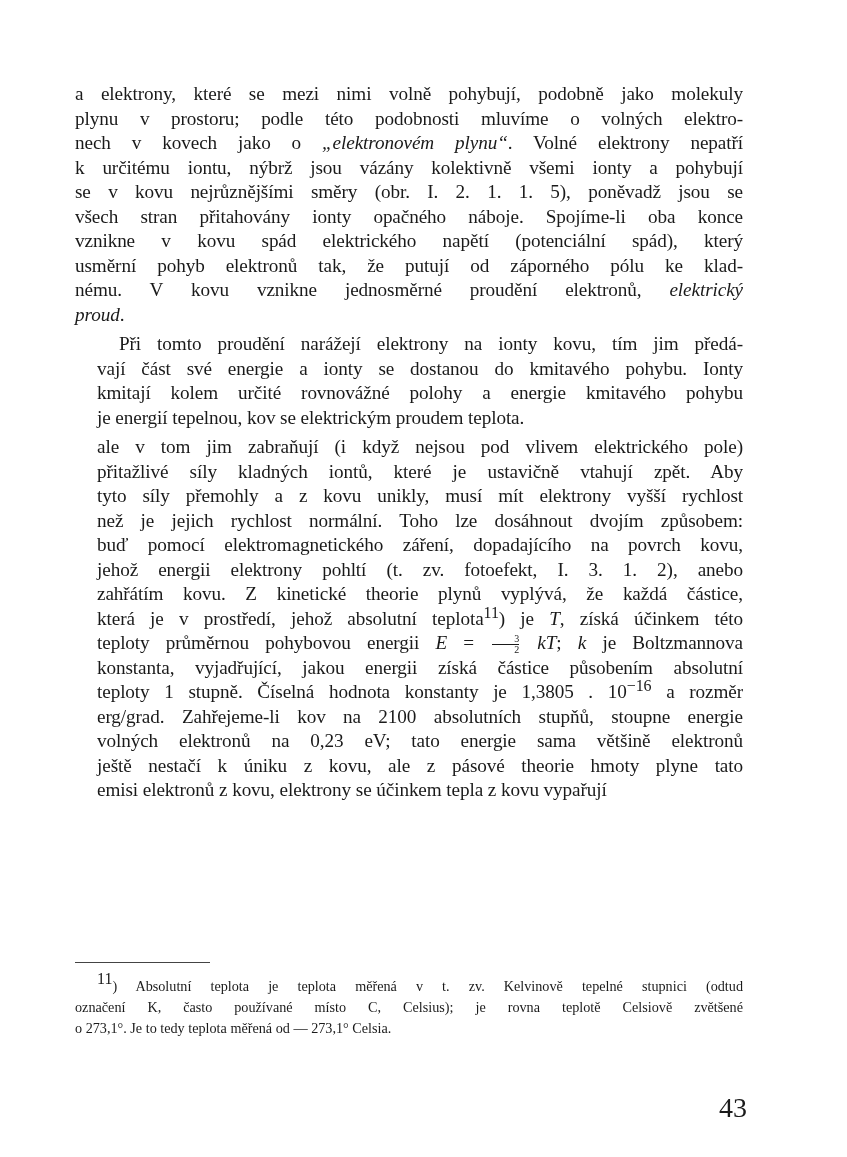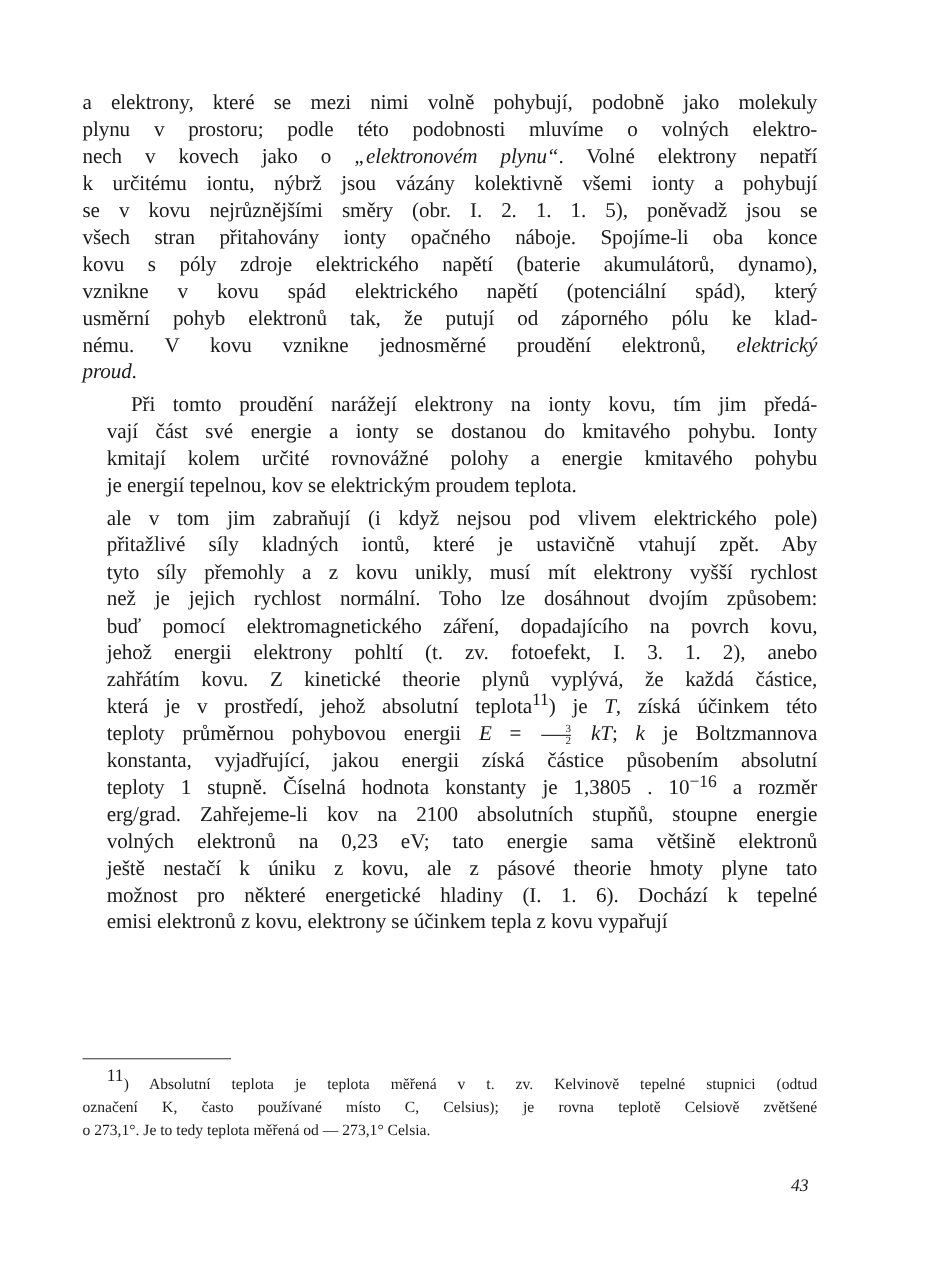--- a/index.html
+++ b/index.html
@@ -26,37 +26,36 @@
     position:absolute; left:75px; top:962px; width:135px; height:0;
     border-top:1px solid #444;
   }
   .footnote {
     position:absolute; left:75px; top:976px; width:668px;
     font-family:"Liberation Serif","DejaVu Serif",serif;
     font-size:14.2px; line-height:21px; color:#1a1a1a;
   }
   .footnote .line:first-child { padding-left:22px; }
   .page-number {
-    position:absolute; left:719px; top:1070px;
+    position:absolute; left:719px; top:1092px;
     font-family:"Liberation Serif","DejaVu Serif",serif;
-    font-style:italic; font-size:16px; color:#1a1a1a;
+    font-size:28px; color:#1a1a1a;
   }
 </style>
 </head>
 <body>
 
 <div class="page" id="main-text">
     <div class="para">
       <span class="line">a elektrony, které se mezi nimi volně pohybují, podobně jako molekuly</span>
       <span class="line">plynu v prostoru; podle této podobnosti mluvíme o volných elektro-</span>
       <span class="line">nech v kovech jako o <em>„elektronovém plynu“</em>. Volné elektrony nepatří</span>
       <span class="line">k určitému iontu, nýbrž jsou vázány kolektivně všemi ionty a pohybují</span>
       <span class="line">se v kovu nejrůznějšími směry (obr. I. 2. 1. 1. 5), poněvadž jsou se</span>
       <span class="line">všech stran přitahovány ionty opačného náboje. Spojíme-li oba konce</span>
-      <span class="line">kovu s póly zdroje elektrického napětí (baterie akumulátorů, dynamo),</span>
       <span class="line">vznikne v kovu spád elektrického napětí (potenciální spád), který</span>
       <span class="line">usměrní pohyb elektronů tak, že putují od záporného pólu ke klad-</span>
       <span class="line">nému. V kovu vznikne jednosměrné proudění elektronů, <em>elektrický</em></span>
       <span class="line last"><em>proud</em>.</span>
     </div>
     <div class="para indent">
       <span class="line" style="padding-left: 22px;">Při tomto proudění narážejí elektrony na ionty kovu, tím jim předá-</span>
       <span class="line">vají část své energie a ionty se dostanou do kmitavého pohybu. Ionty</span>
       <span class="line">kmitají kolem určité rovnovážné polohy a energie kmitavého pohybu</span>
       <span class="line last">je energií tepelnou, kov se elektrickým proudem teplota.</span>
@@ -69,21 +68,20 @@
       <span class="line">buď pomocí elektromagnetického záření, dopadajícího na povrch kovu,</span>
       <span class="line">jehož energii elektrony pohltí (t. zv. fotoefekt, I. 3. 1. 2), anebo</span>
       <span class="line">zahřátím kovu. Z kinetické theorie plynů vyplývá, že každá částice,</span>
       <span class="line">která je v prostředí, jehož absolutní teplota<sup>11</sup>) je <em>T</em>, získá účinkem této</span>
       <span class="line">teploty průměrnou pohybovou energii  <em>E</em> = <span class="frac"><span style="border-bottom: 1px solid rgb(26, 26, 26);">3</span><span>2</span></span> <em>kT</em>;  <em>k</em> je Boltzmannova</span>
       <span class="line">konstanta, vyjadřující, jakou energii získá částice působením absolutní</span>
       <span class="line">teploty 1 stupně. Číselná hodnota konstanty je 1,3805 . 10<sup>−16</sup> a rozměr</span>
       <span class="line">erg/grad. Zahřejeme-li kov na 2100 absolutních stupňů, stoupne energie</span>
       <span class="line">volných elektronů na 0,23 eV; tato energie sama většině elektronů</span>
       <span class="line">ještě nestačí k úniku z kovu, ale z pásové theorie hmoty plyne tato</span>
-      <span class="line">možnost pro některé energetické hladiny (I. 1. 6). Dochází k tepelné</span>
       <span class="line last">emisi elektronů z kovu, elektrony se účinkem tepla z kovu vypařují</span>
     </div>
   </div>
 <div class="footnote-rule"></div>
 <div class="footnote" id="footnote">
     <span class="line"><sup>11</sup>) Absolutní teplota je teplota měřená v t. zv. Kelvinově tepelné stupnici (odtud</span>
     <span class="line">označení K, často používané místo C, Celsius); je rovna teplotě Celsiově zvětšené</span>
     <span class="line last">o 273,1°. Je to tedy teplota měřená od — 273,1° Celsia.</span>
   </div>
 <div class="page-number">43</div>

